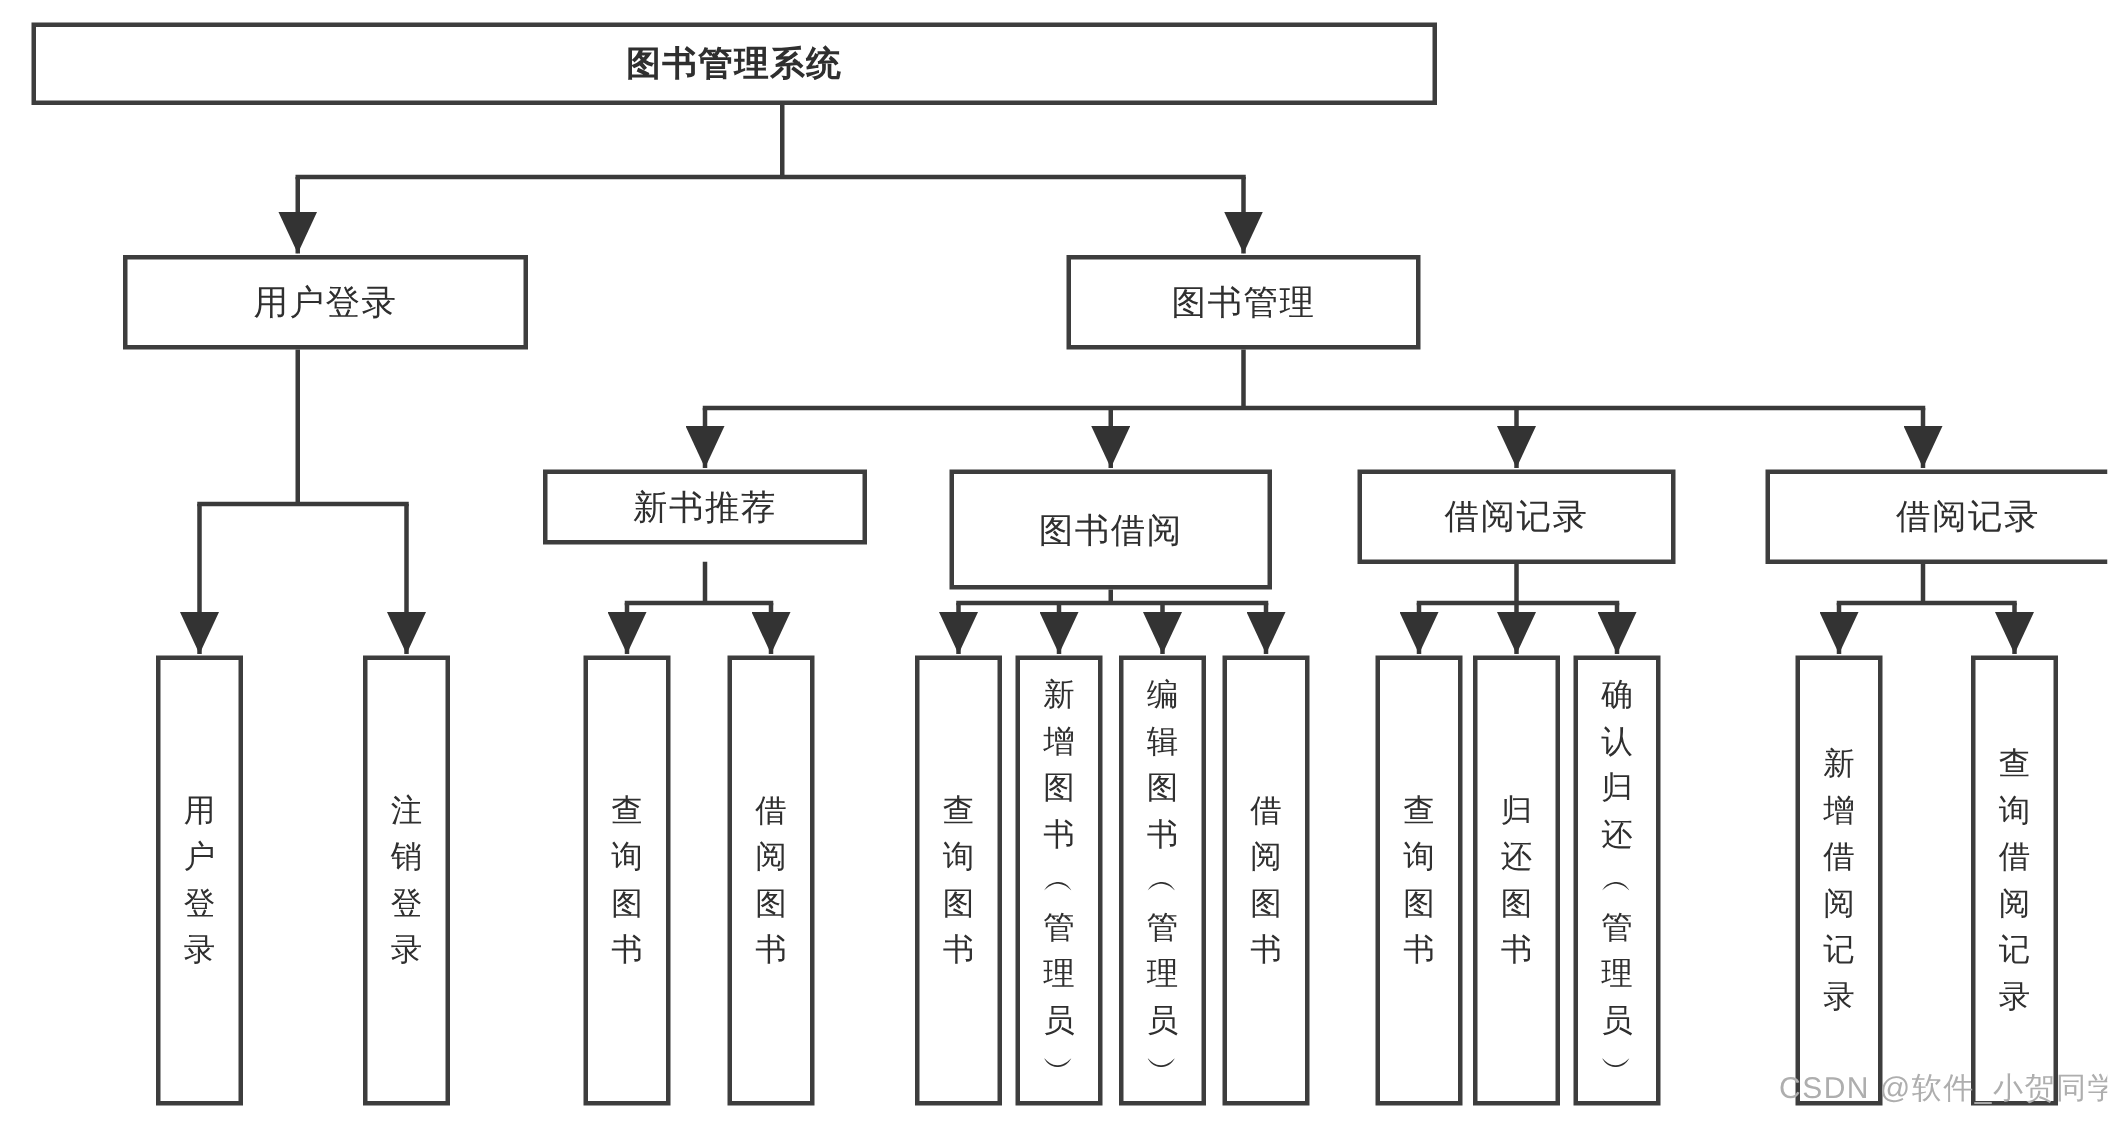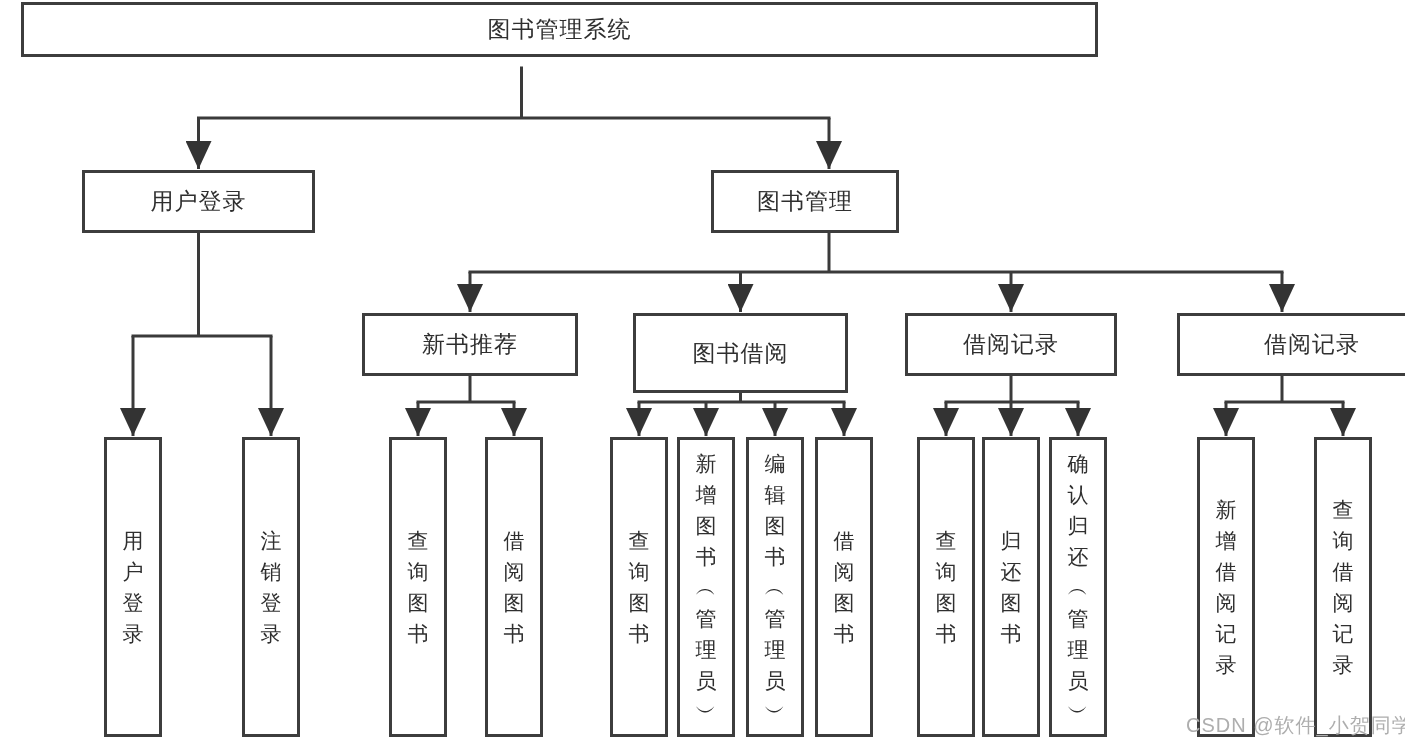--- a/index.html
+++ b/index.html
@@ -92,26 +92,26 @@
 
       <line x1="946" y1="402" x2="946" y2="436" marker-end="url(#arrowhead)"></line>
       <line x1="1011" y1="402" x2="1011" y2="436" marker-end="url(#arrowhead)"></line>
       <line x1="1078" y1="402" x2="1078" y2="436" marker-end="url(#arrowhead)"></line>
 
       <line x1="1226" y1="402" x2="1226" y2="436" marker-end="url(#arrowhead)"></line>
       <line x1="1343" y1="402" x2="1343" y2="436" marker-end="url(#arrowhead)"></line>
     </g>
   </svg>
 
-  <div class="node h" style="left:21px; top:2px; width:1077px; height:55px;">图书管理系统</div>
-
-  <div class="node h" style="left:82px; top:170px; width:233px; height:63px;">用户登录</div>
-  <div class="node h" style="left:711px; top:170px; width:188px; height:63px;">图书管理</div>
-
-  <div class="node h" style="left:362px; top:313px; width:216px; height:63px;">新书推荐</div>
+  <div class="node h" style="left:21px; top:15px; width:937px; height:55px;font-weight:bold;">图书管理系统</div>
+
+  <div class="node h" style="left:82px; top:170px; width:270px; height:63px;">用户登录</div>
+  <div class="node h" style="left:711px; top:170px; width:236px; height:63px;">图书管理</div>
+
+  <div class="node h" style="left:362px; top:313px; width:216px; height:50px;">新书推荐</div>
   <div class="node h" style="left:633px; top:313px; width:215px; height:80px;">图书借阅</div>
   <div class="node h" style="left:905px; top:313px; width:212px; height:63px;">借阅记录</div>
   <div class="node h" style="left:1177px; top:313px; width:250px; height:63px;padding-left:20px;">借阅记录</div>
 
   <div class="node leaf" style="left:104px;">
       <span class="vchar">用</span>
       <span class="vchar">户</span>
       <span class="vchar">登</span>
       <span class="vchar">录</span>
     </div>

